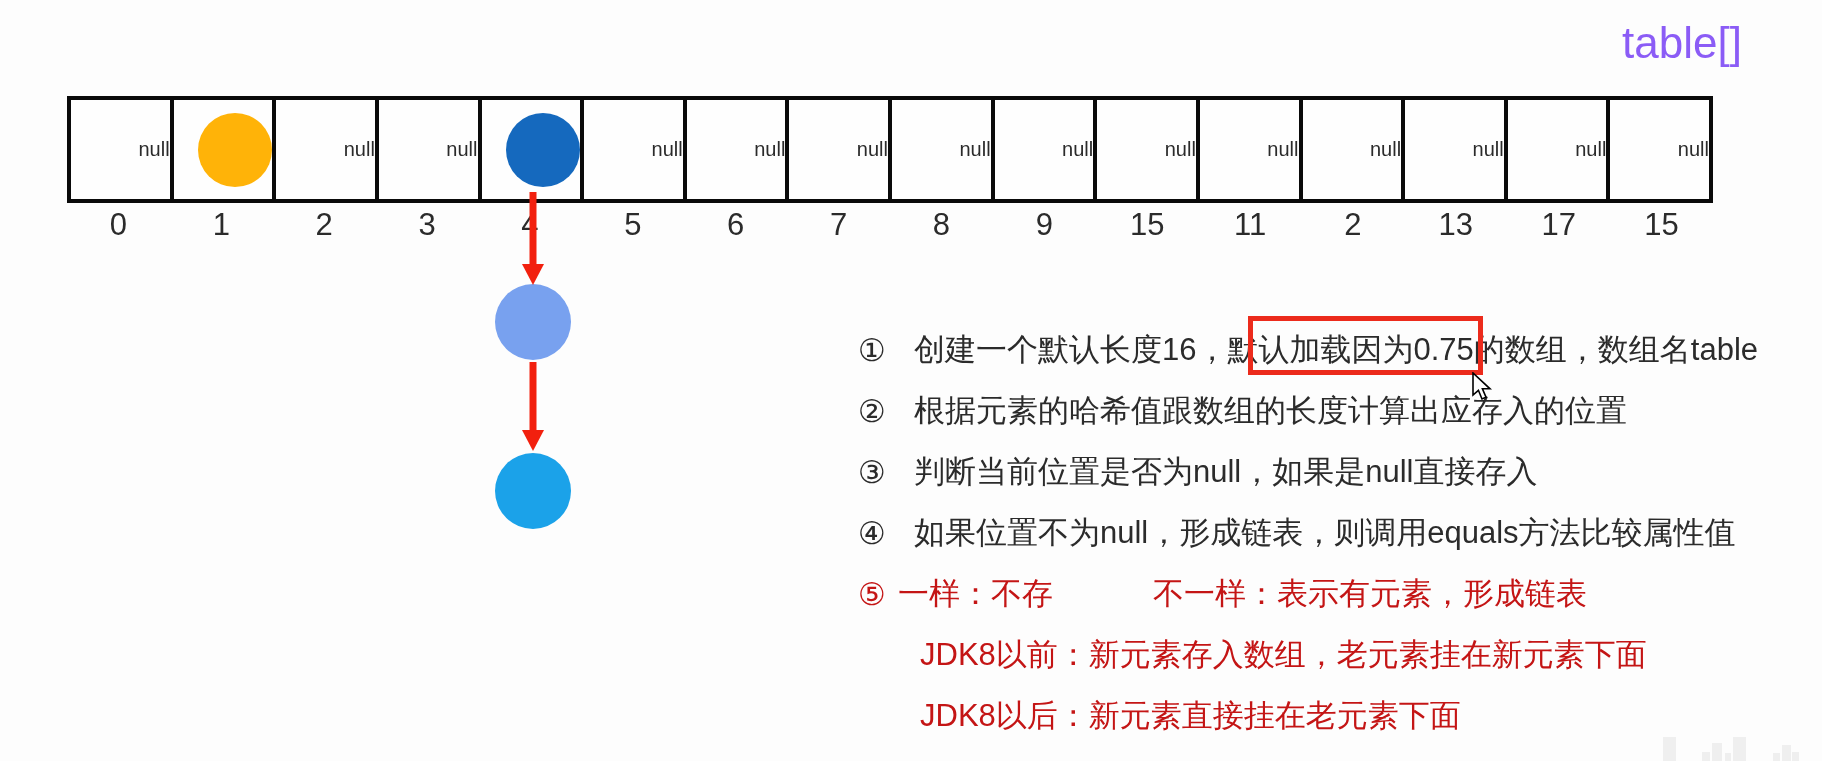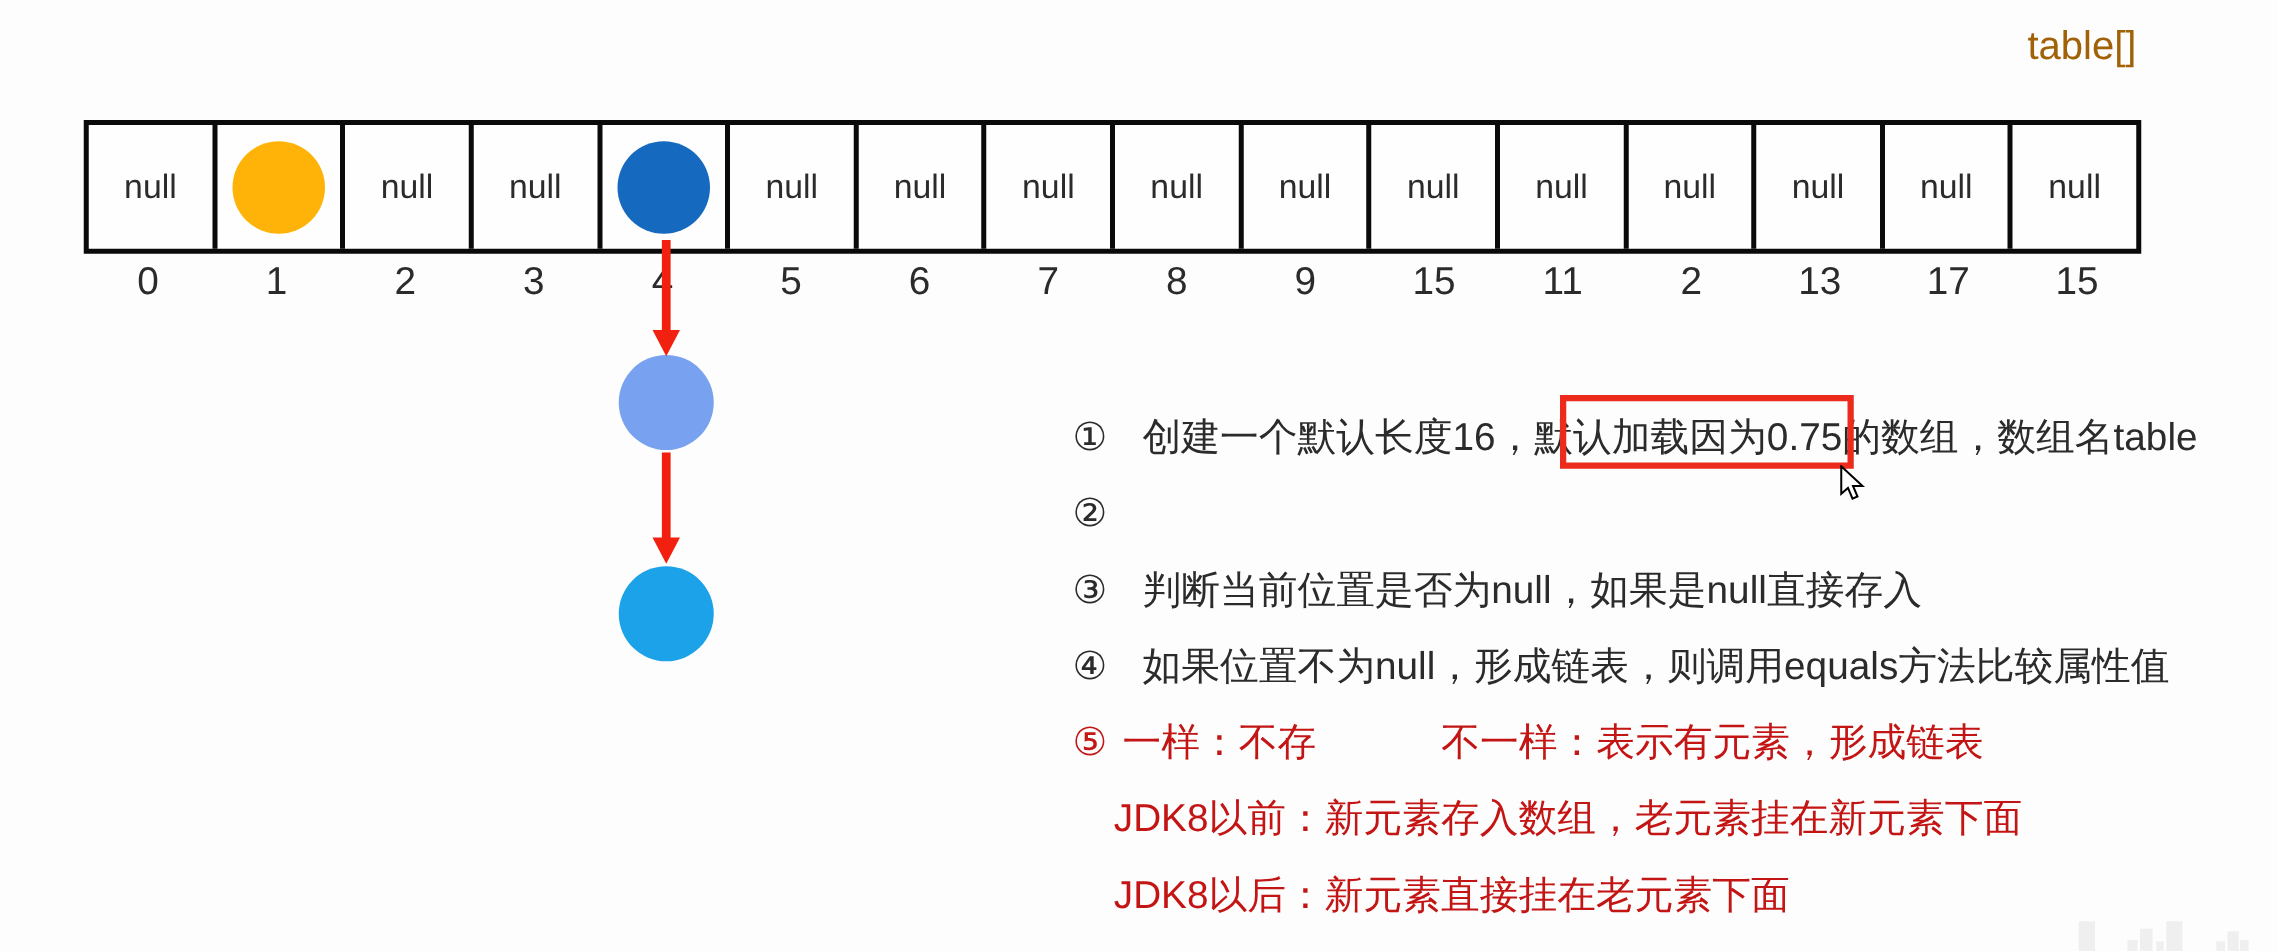--- a/index.html
+++ b/index.html
@@ -5,29 +5,29 @@
   * { box-sizing: border-box; }
   body { margin: 0; background: #ffffff; }
   .stage {
     position: relative; width: 1822px; height: 761px;
     background: #fdfdfd; overflow: hidden;
     font-family: "Liberation Sans", "DejaVu Sans", sans-serif;
     color: #2b2b2b;
   }
   .table-label {
     position: absolute; left: 1622px; top: 18px;
-    font-size: 32px; color: #a16207;
+    font-size: 44px; color: #8b5cf6;
   }
   .array-row {
     position: absolute; left: 67px; top: 96px; width: 1646px; height: 107px;
     display: flex; border: 4px solid #0a0a0a; background: #fefefe;
   }
   .cell {
-    flex: 1; display: flex; align-items: center; justify-content: center;
-    border-right: 4px solid #0a0a0a; font-size: 27px; color: #2b2b2b;
+    flex: 1; display: flex; align-items: center; justify-content: flex-end;
+    border-right: 4px solid #0a0a0a; font-size: 20px; color: #2b2b2b;
   }
   .cell:last-child { border-right: none; }
   .cell .node { width: 74px; height: 74px; border-radius: 50%; }
   .index-row {
     position: absolute; left: 67px; top: 207px; width: 1646px;
     display: flex;
   }
   .index-cell { flex: 1; text-align: center; font-size: 31px; color: #2b2b2b; }
   .arrows {
     position: absolute; left: 0; top: 0; width: 1822px; height: 761px;
@@ -40,21 +40,21 @@
   #chain-node-2 { left: 495px; top: 453px; }
   .steps {
     position: absolute; left: 858px; top: 328px;
     display: flex; flex-direction: column; gap: 17px;
   }
   .step-line {
     display: flex; align-items: center; height: 44px;
     font-size: 31px; color: #2b2b2b; white-space: nowrap;
   }
   .step-line.red { color: #c41515; }
-  .step-line.no-num { margin-left: 33px; }
+  .step-line.no-num { margin-left: 62px; }
   .step-num { display: inline-block; width: 34px; margin-right: 22px; }
   .step-num.tight { margin-right: 6px; }
   .spacer { display: inline-block; width: 100px; }
   .red-box {
     position: absolute; left: 1248px; top: 316px; width: 235px; height: 59px;
     border: 5px solid #ec2b1c; z-index: 6; background: transparent;
   }
   .cursor { position: absolute; left: 1471px; top: 372px; z-index: 7; }
   .wm-bar { position: absolute; background: #efefef; z-index: 1; }
   #wm1 { left: 1663px; top: 737px; width: 13px; height: 24px; }
@@ -152,20 +152,21 @@
   <div class="chain-node" id="chain-node-1" style="background: rgb(120, 161, 239);"></div>
   <div class="chain-node" id="chain-node-2" style="background: rgb(27, 162, 233);"></div>
 
   <div class="steps" id="steps">
       <div class="step-line">
         <span class="step-num">①</span>
         <span>创建一个默认长度16，默认加载因为0.75的数组，数组名table</span>
       </div>
       <div class="step-line">
         <span class="step-num">②</span>
+        <span>根据元素的哈希值跟数组的长度计算出应存入的位置</span>
       </div>
       <div class="step-line">
         <span class="step-num">③</span>
         <span>判断当前位置是否为null，如果是null直接存入</span>
       </div>
       <div class="step-line">
         <span class="step-num">④</span>
         <span>如果位置不为null，形成链表，则调用equals方法比较属性值</span>
       </div>
       <div class="step-line red">

